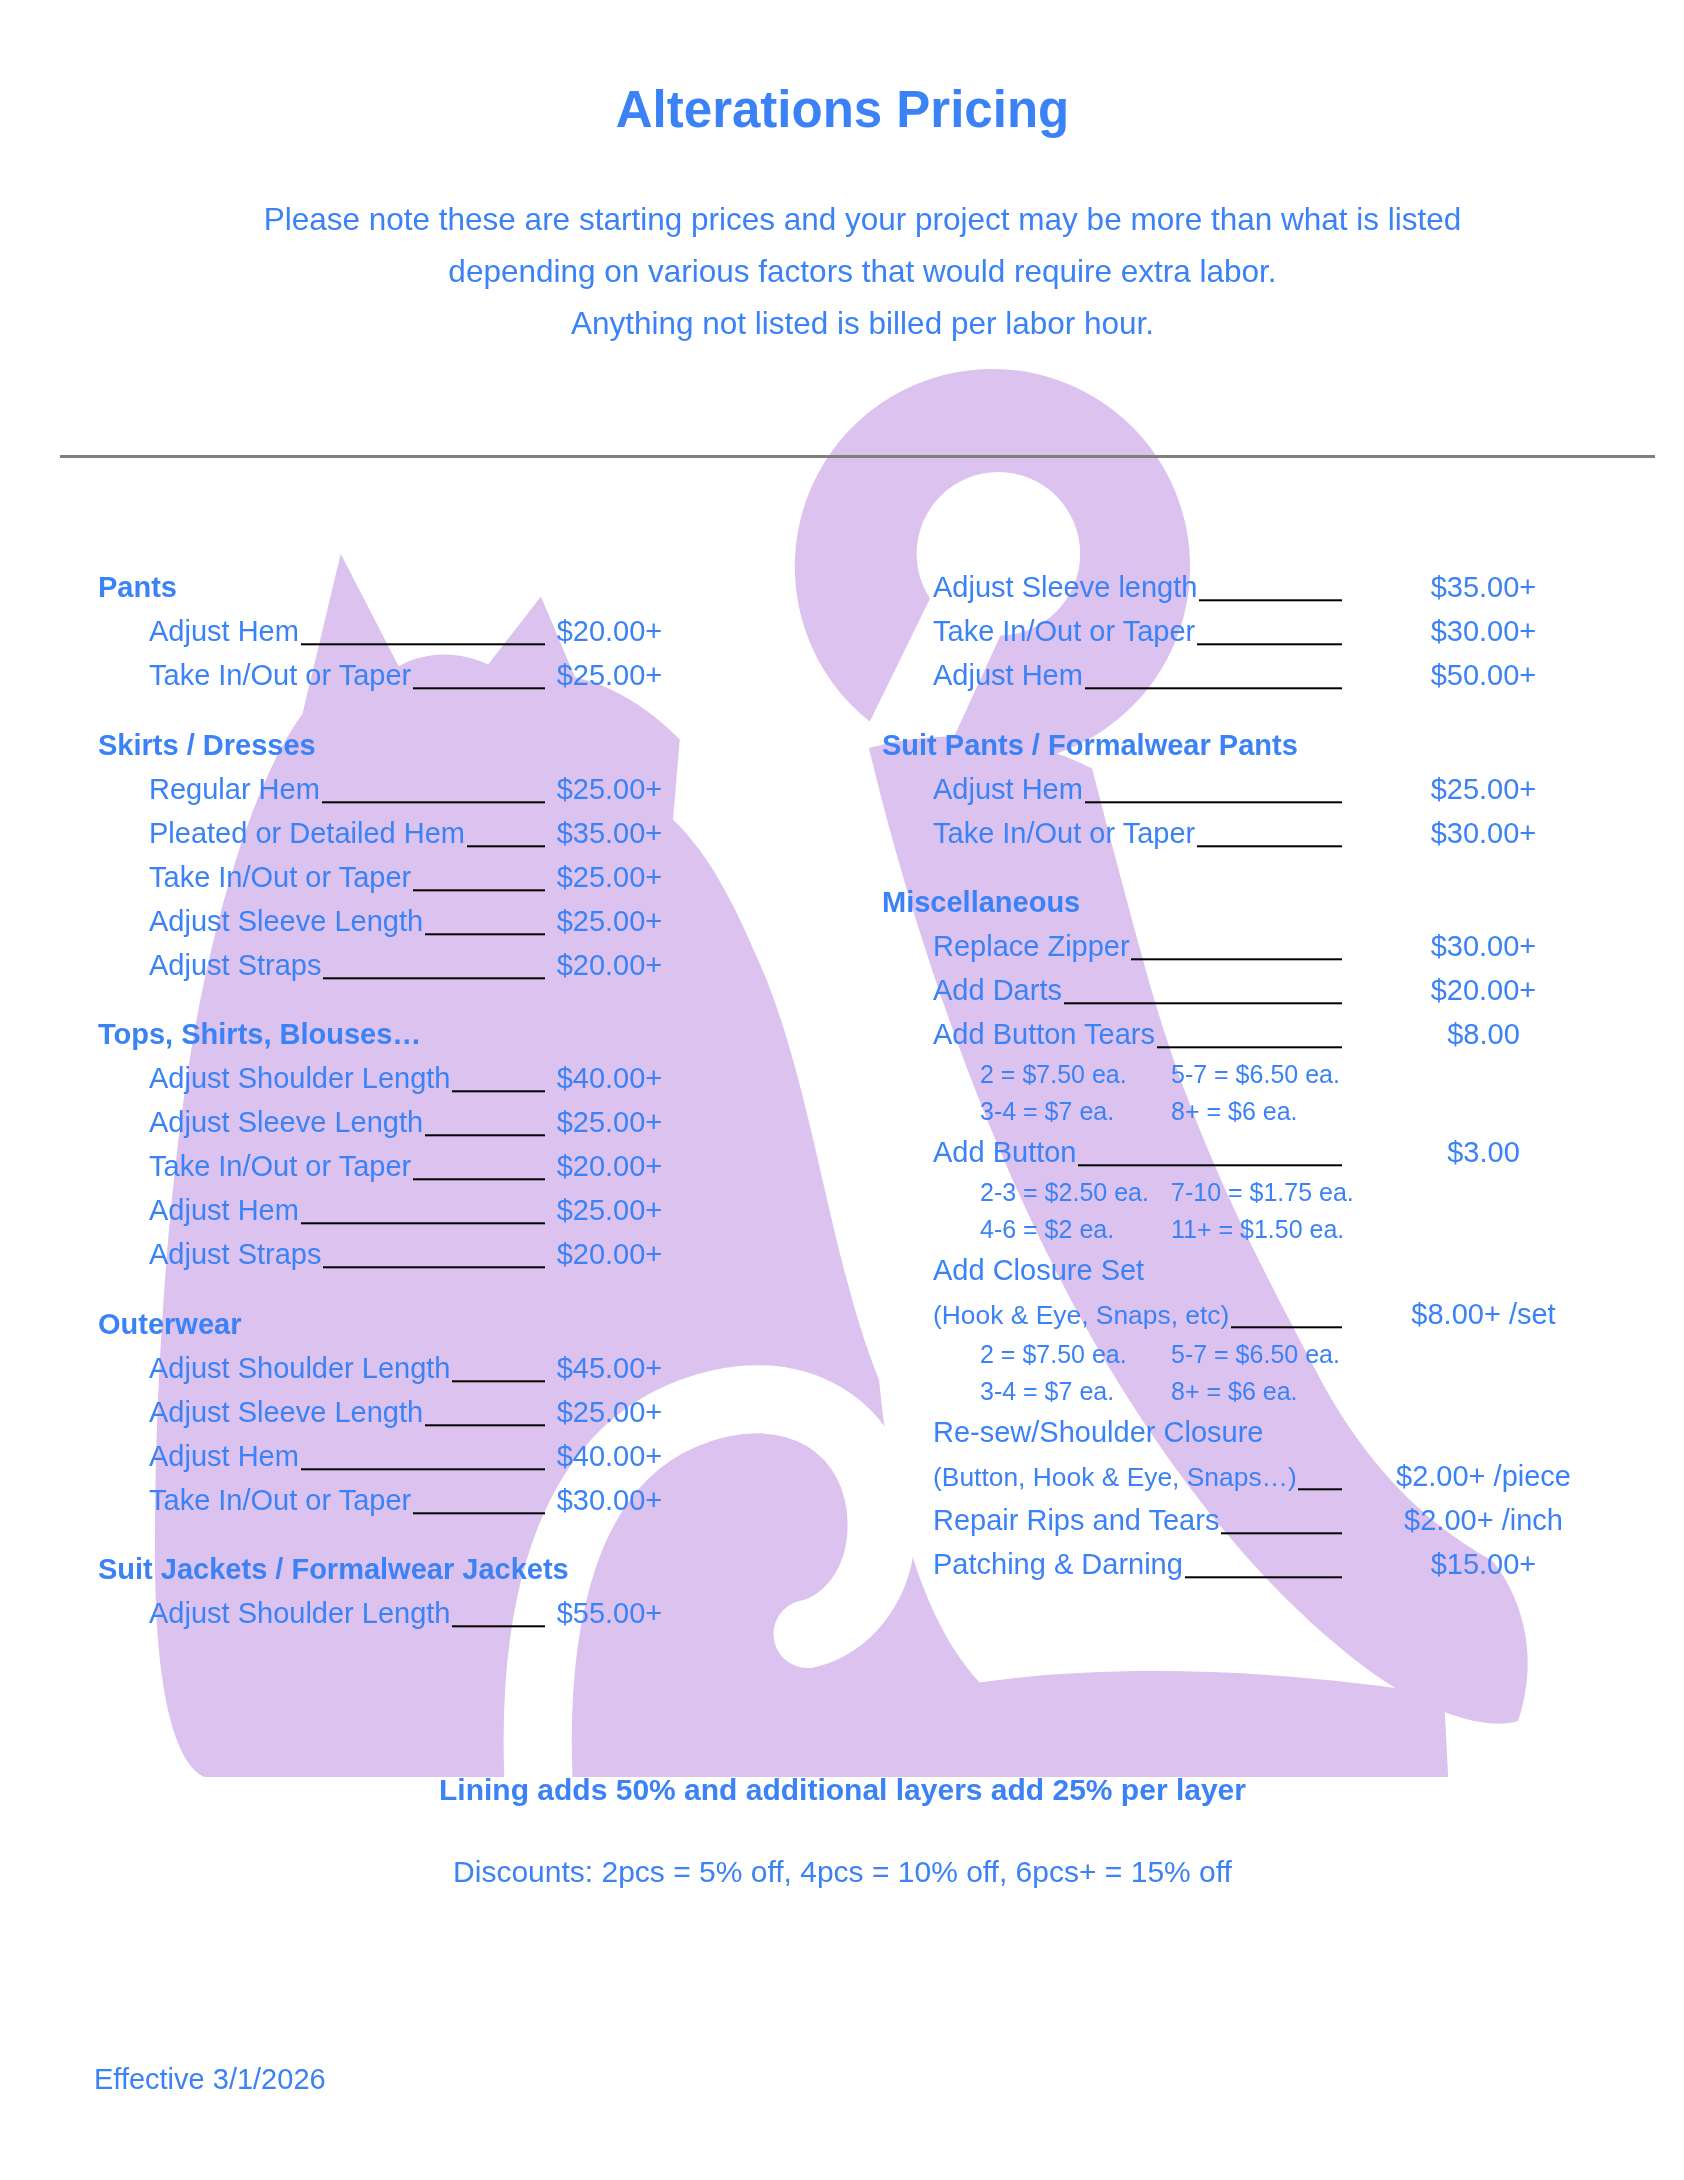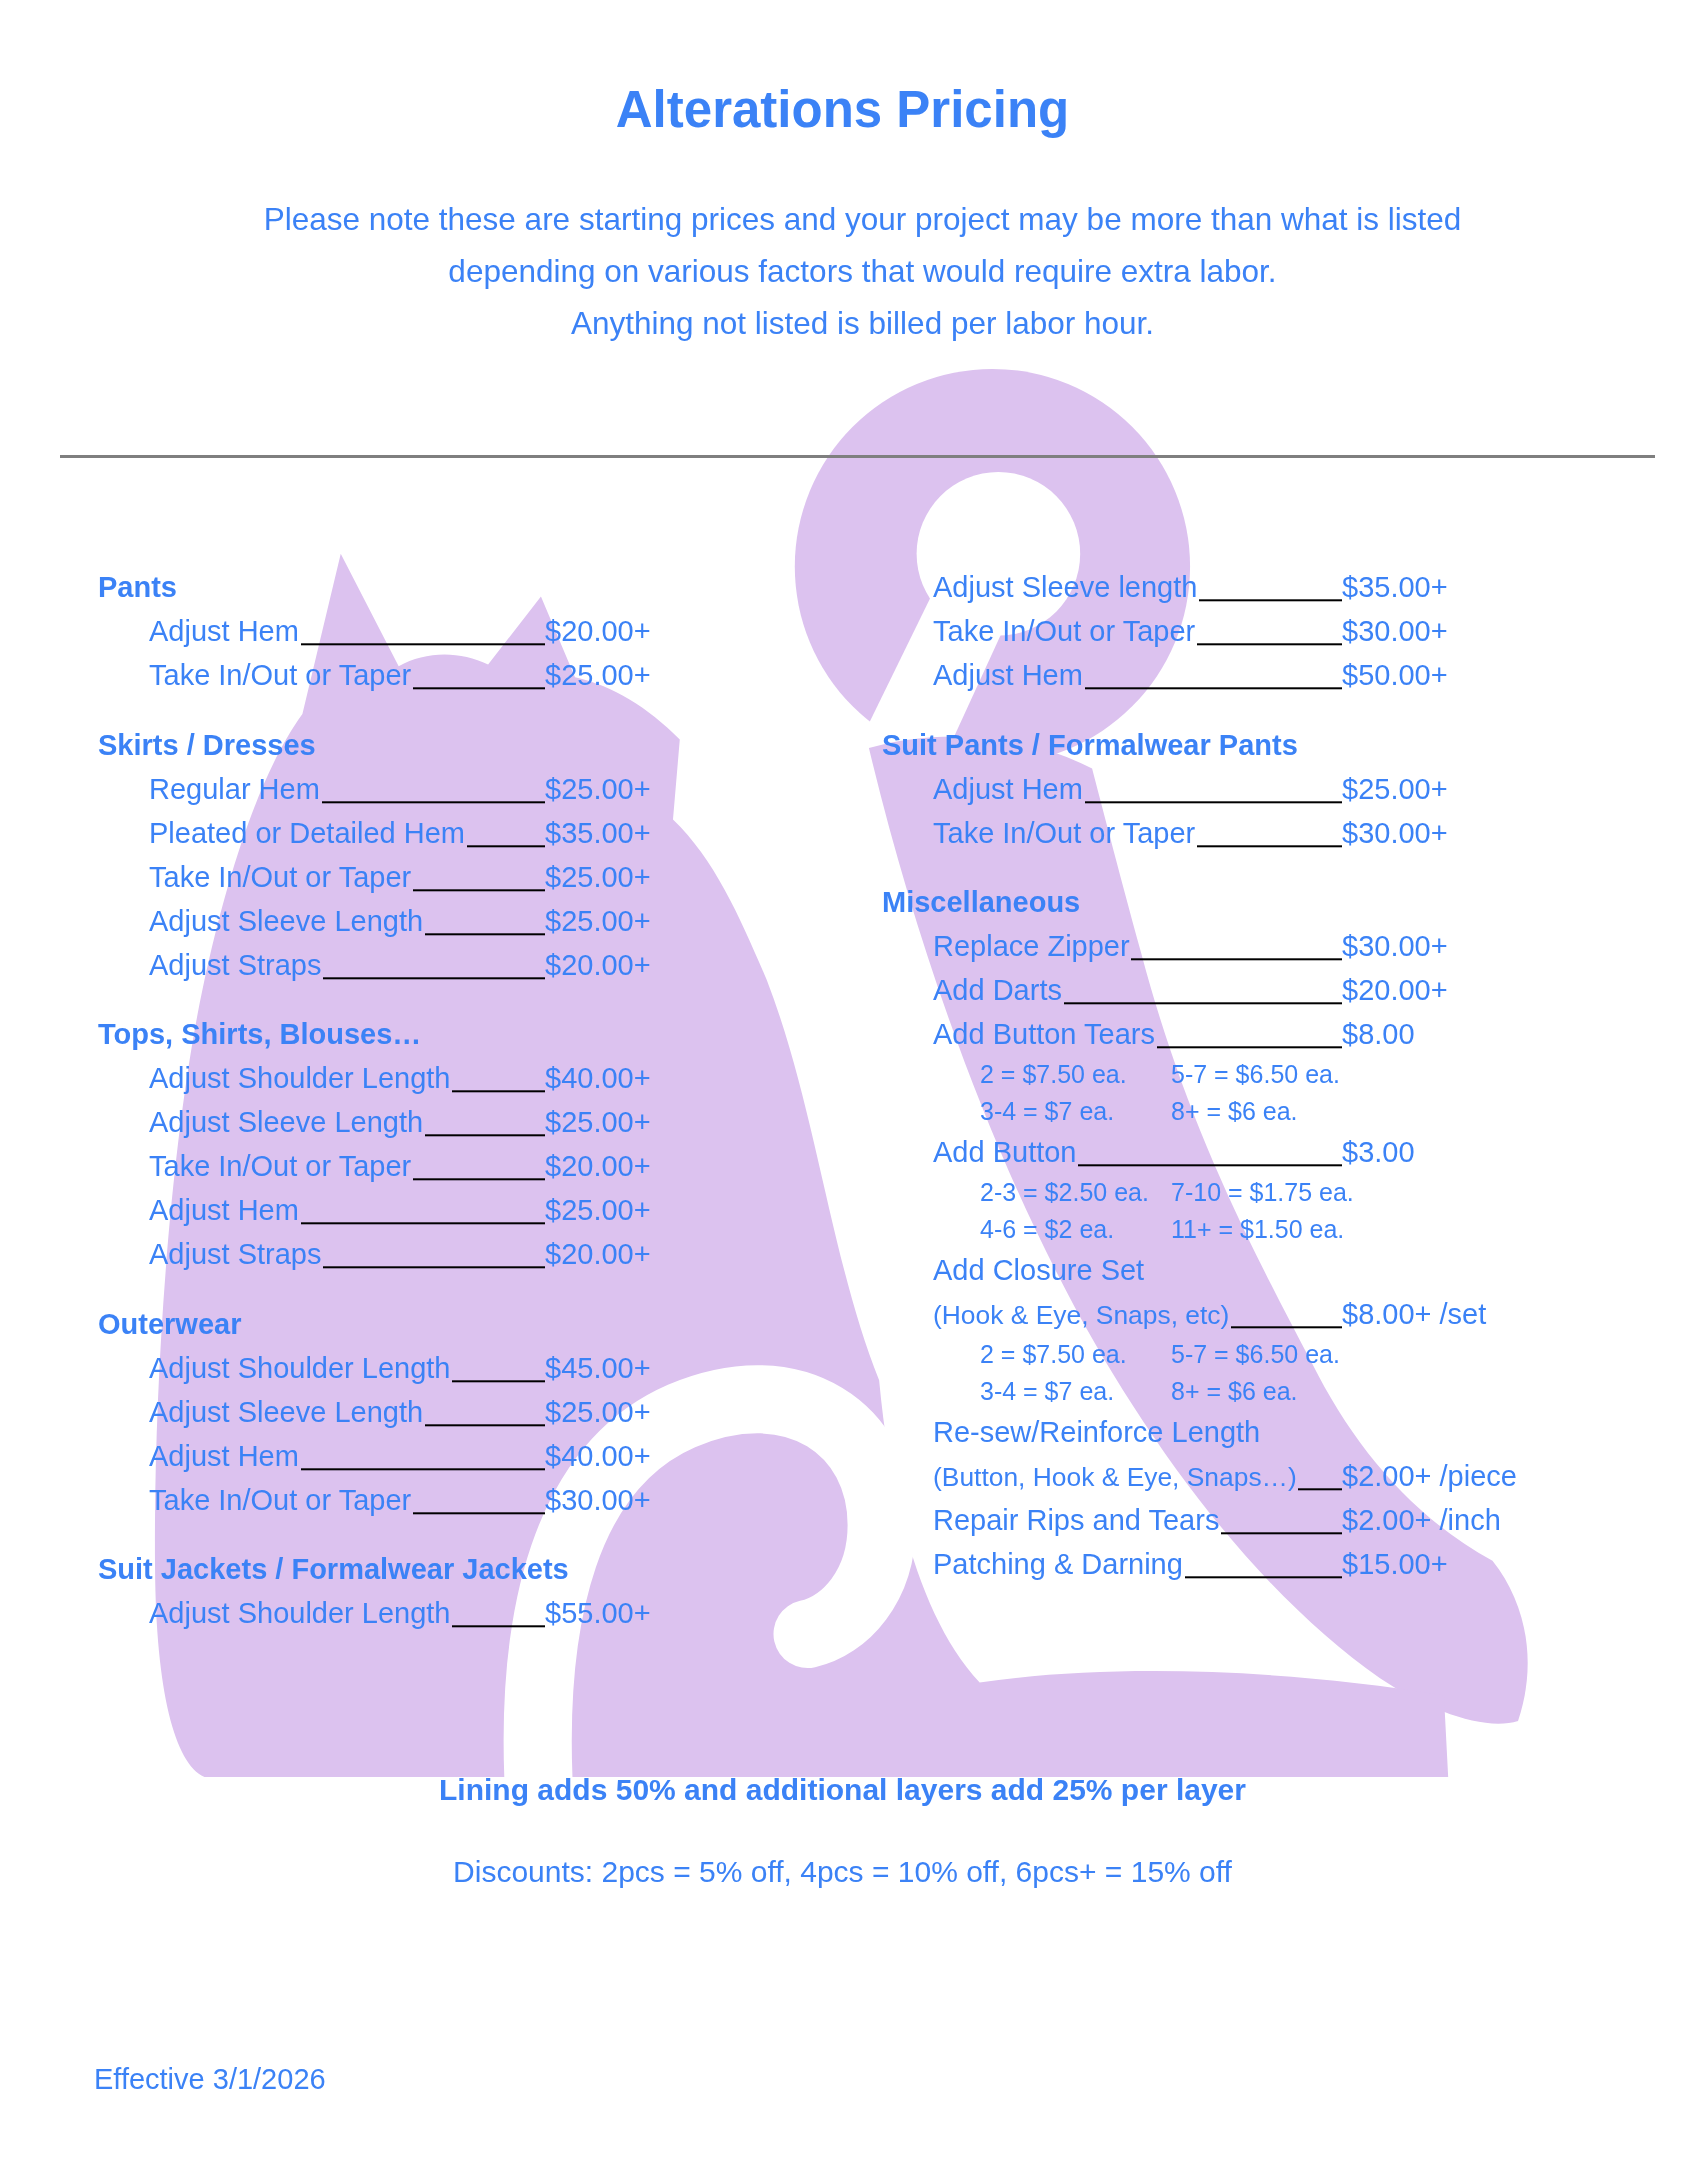--- a/index.html
+++ b/index.html
@@ -15,21 +15,21 @@
   .subtitle{
     position:absolute;top:193px;left:0;width:100%;text-align:center;
     font-size:31.5px;line-height:52px;z-index:1;margin-left:20px;
   }
   .divider{position:absolute;top:455px;left:60px;width:1595px;height:2.6px;background:var(--divider);z-index:1;}
   .col{position:absolute;top:565px;z-index:1;font-size:29px;}
   .col-left{left:98px;width:576px;}
   .col-right{left:882px;width:743px;}
   .section + .section{margin-top:25.6px;}
   .heading{font-weight:bold;height:44px;line-height:44px;white-space:nowrap;}
-  .row{display:flex;align-items:baseline;height:44px;line-height:44px;padding-left:51px;}
+  .row{display:flex;align-items:baseline;height:44px;line-height:44px;padding-left:51px;text-align:center;}
   .row .lbl{white-space:pre;}
   .row.small .lbl{font-size:26.4px;}
   .fill{flex:1 1 auto;height:0;min-width:0;border-bottom:2.6px solid #000;align-self:baseline;transform:translateY(4.3px);margin-left:1.7px;}
   .col-left .price{flex:0 0 129px;white-space:nowrap;}
   .col-right .price{flex:0 0 283px;white-space:nowrap;}
   .subrow{display:flex;height:37px;line-height:37px;padding-left:98px;font-size:25px;}
   .subrow .s1{flex:0 0 191px;white-space:nowrap;}
   .subrow .s2{white-space:nowrap;}
   .lining{position:absolute;top:1773px;left:0;width:100%;text-align:center;font-size:30px;font-weight:bold;z-index:1;}
   .discounts{position:absolute;top:1855px;left:0;width:100%;text-align:center;font-size:30px;z-index:1;}
@@ -267,21 +267,21 @@
         </div>
         <div class="subrow">
           <span class="s1">2 = $7.50 ea.</span>
           <span class="s2">5-7 = $6.50 ea.</span>
         </div>
         <div class="subrow">
           <span class="s1">3-4 = $7 ea.</span>
           <span class="s2">8+ = $6 ea.</span>
         </div>
         <div class="row plain">
-          <span class="lbl">Re-sew/Reinforce Length</span>
+          <span class="lbl">Re-sew/Shoulder Closure</span>
         </div>
         <div class="row small">
           <span class="lbl">(Button, Hook &amp; Eye, Snaps…)</span>
           <span class="fill"></span>
           <span class="price">$2.00+ /piece</span>
         </div>
         <div class="row">
           <span class="lbl">Repair Rips and Tears</span>
           <span class="fill"></span>
           <span class="price">$2.00+ /inch</span>

